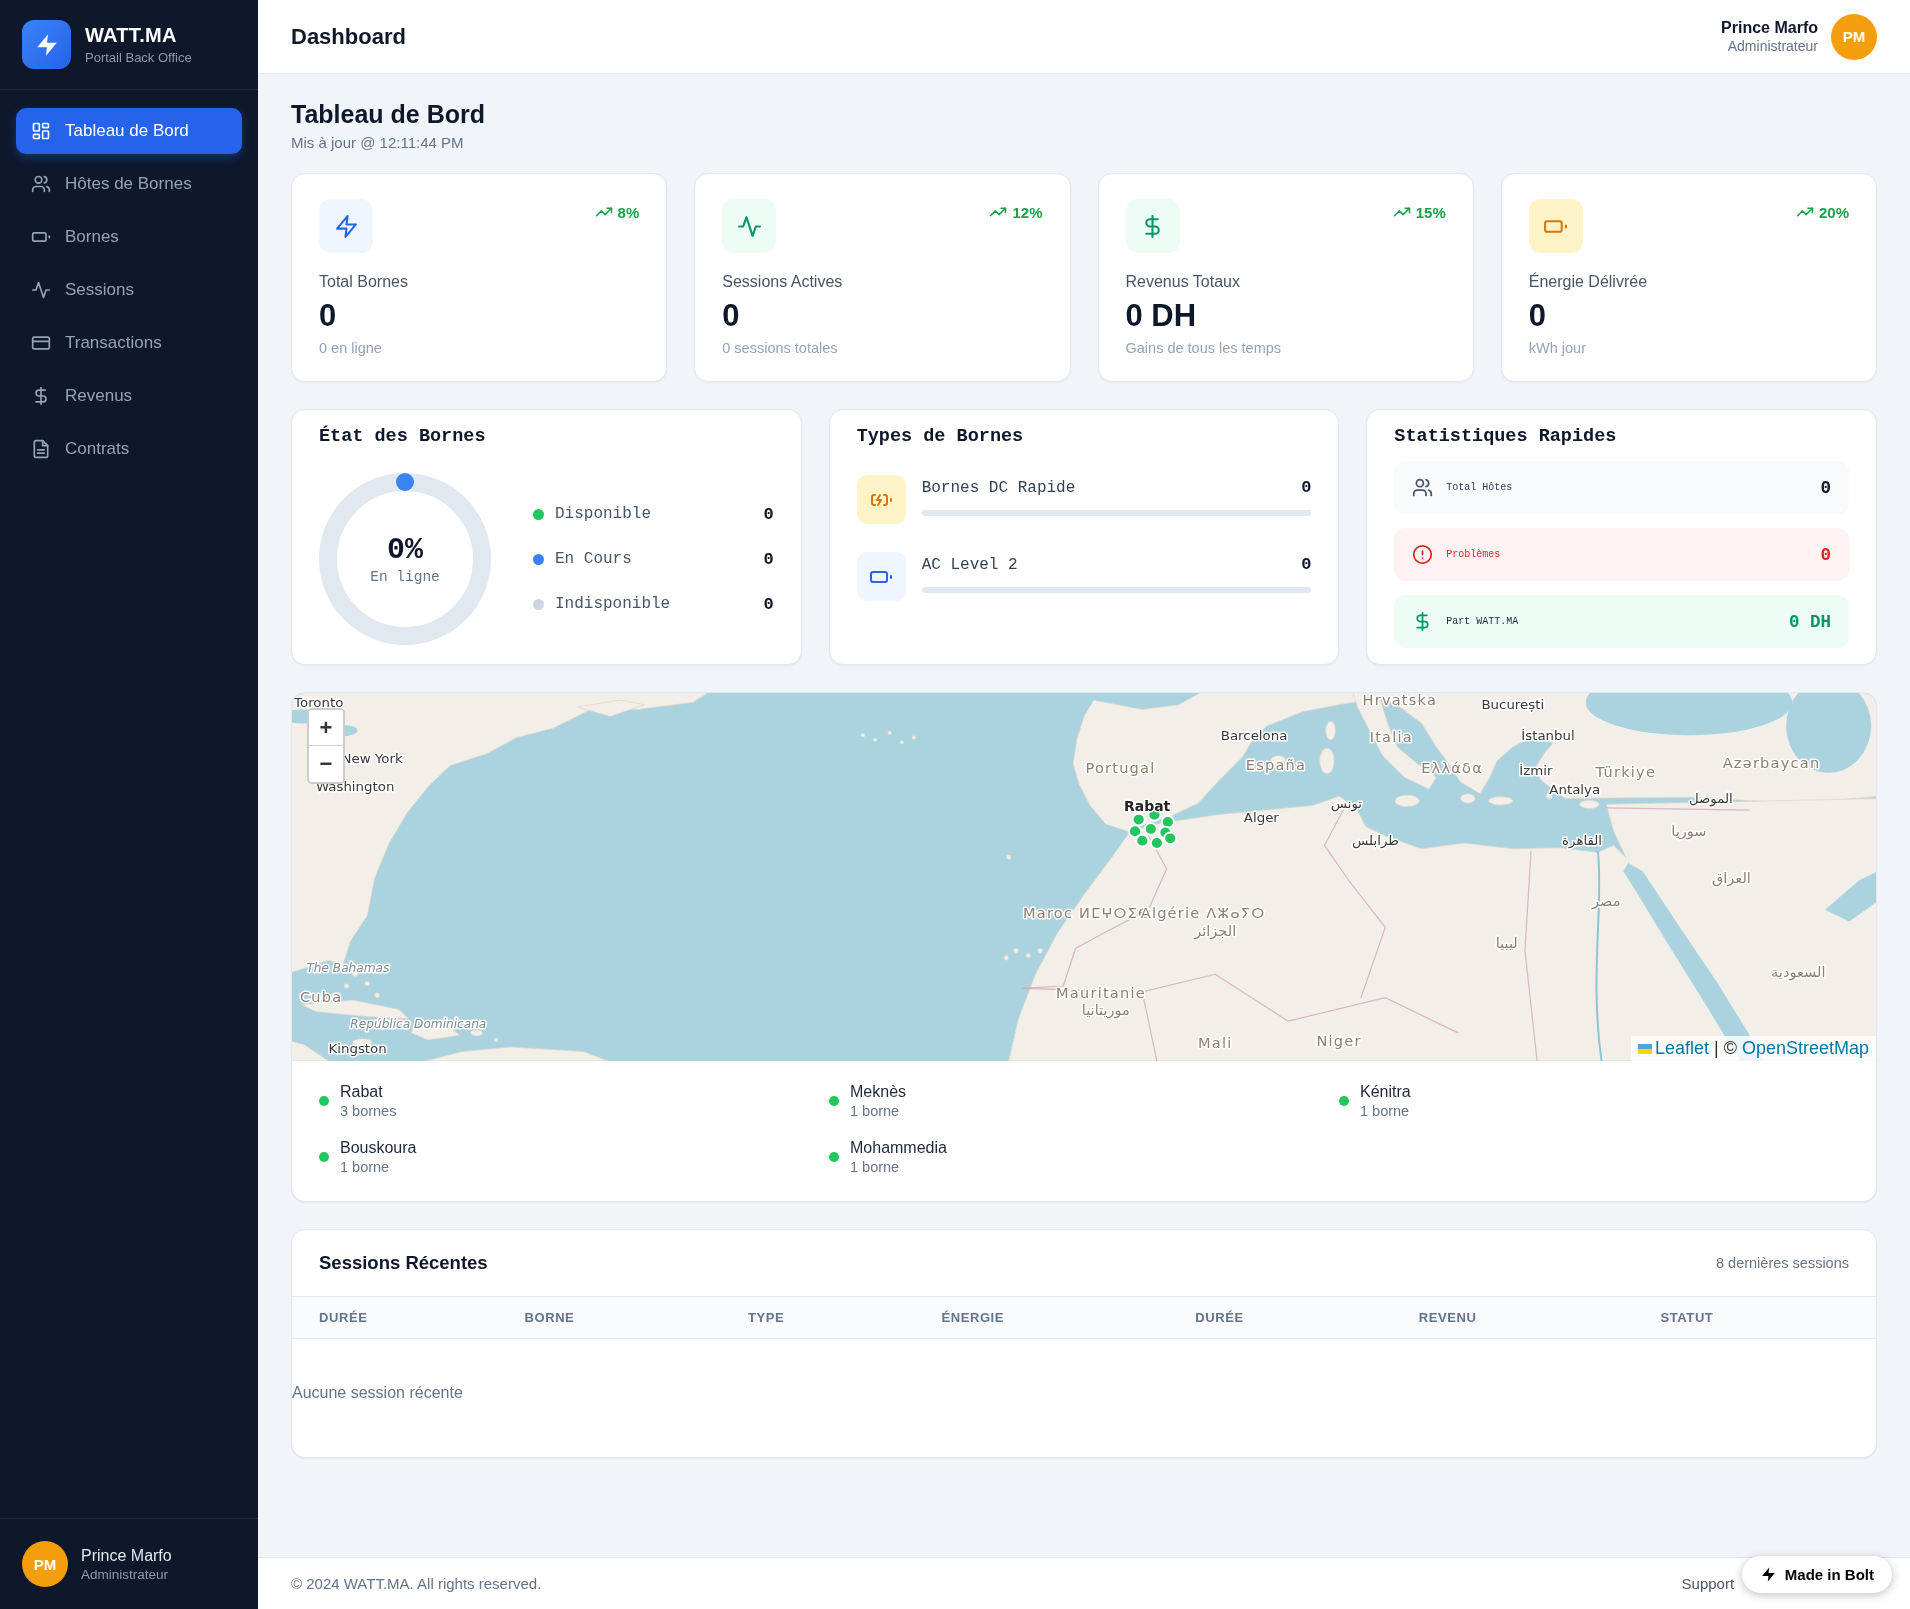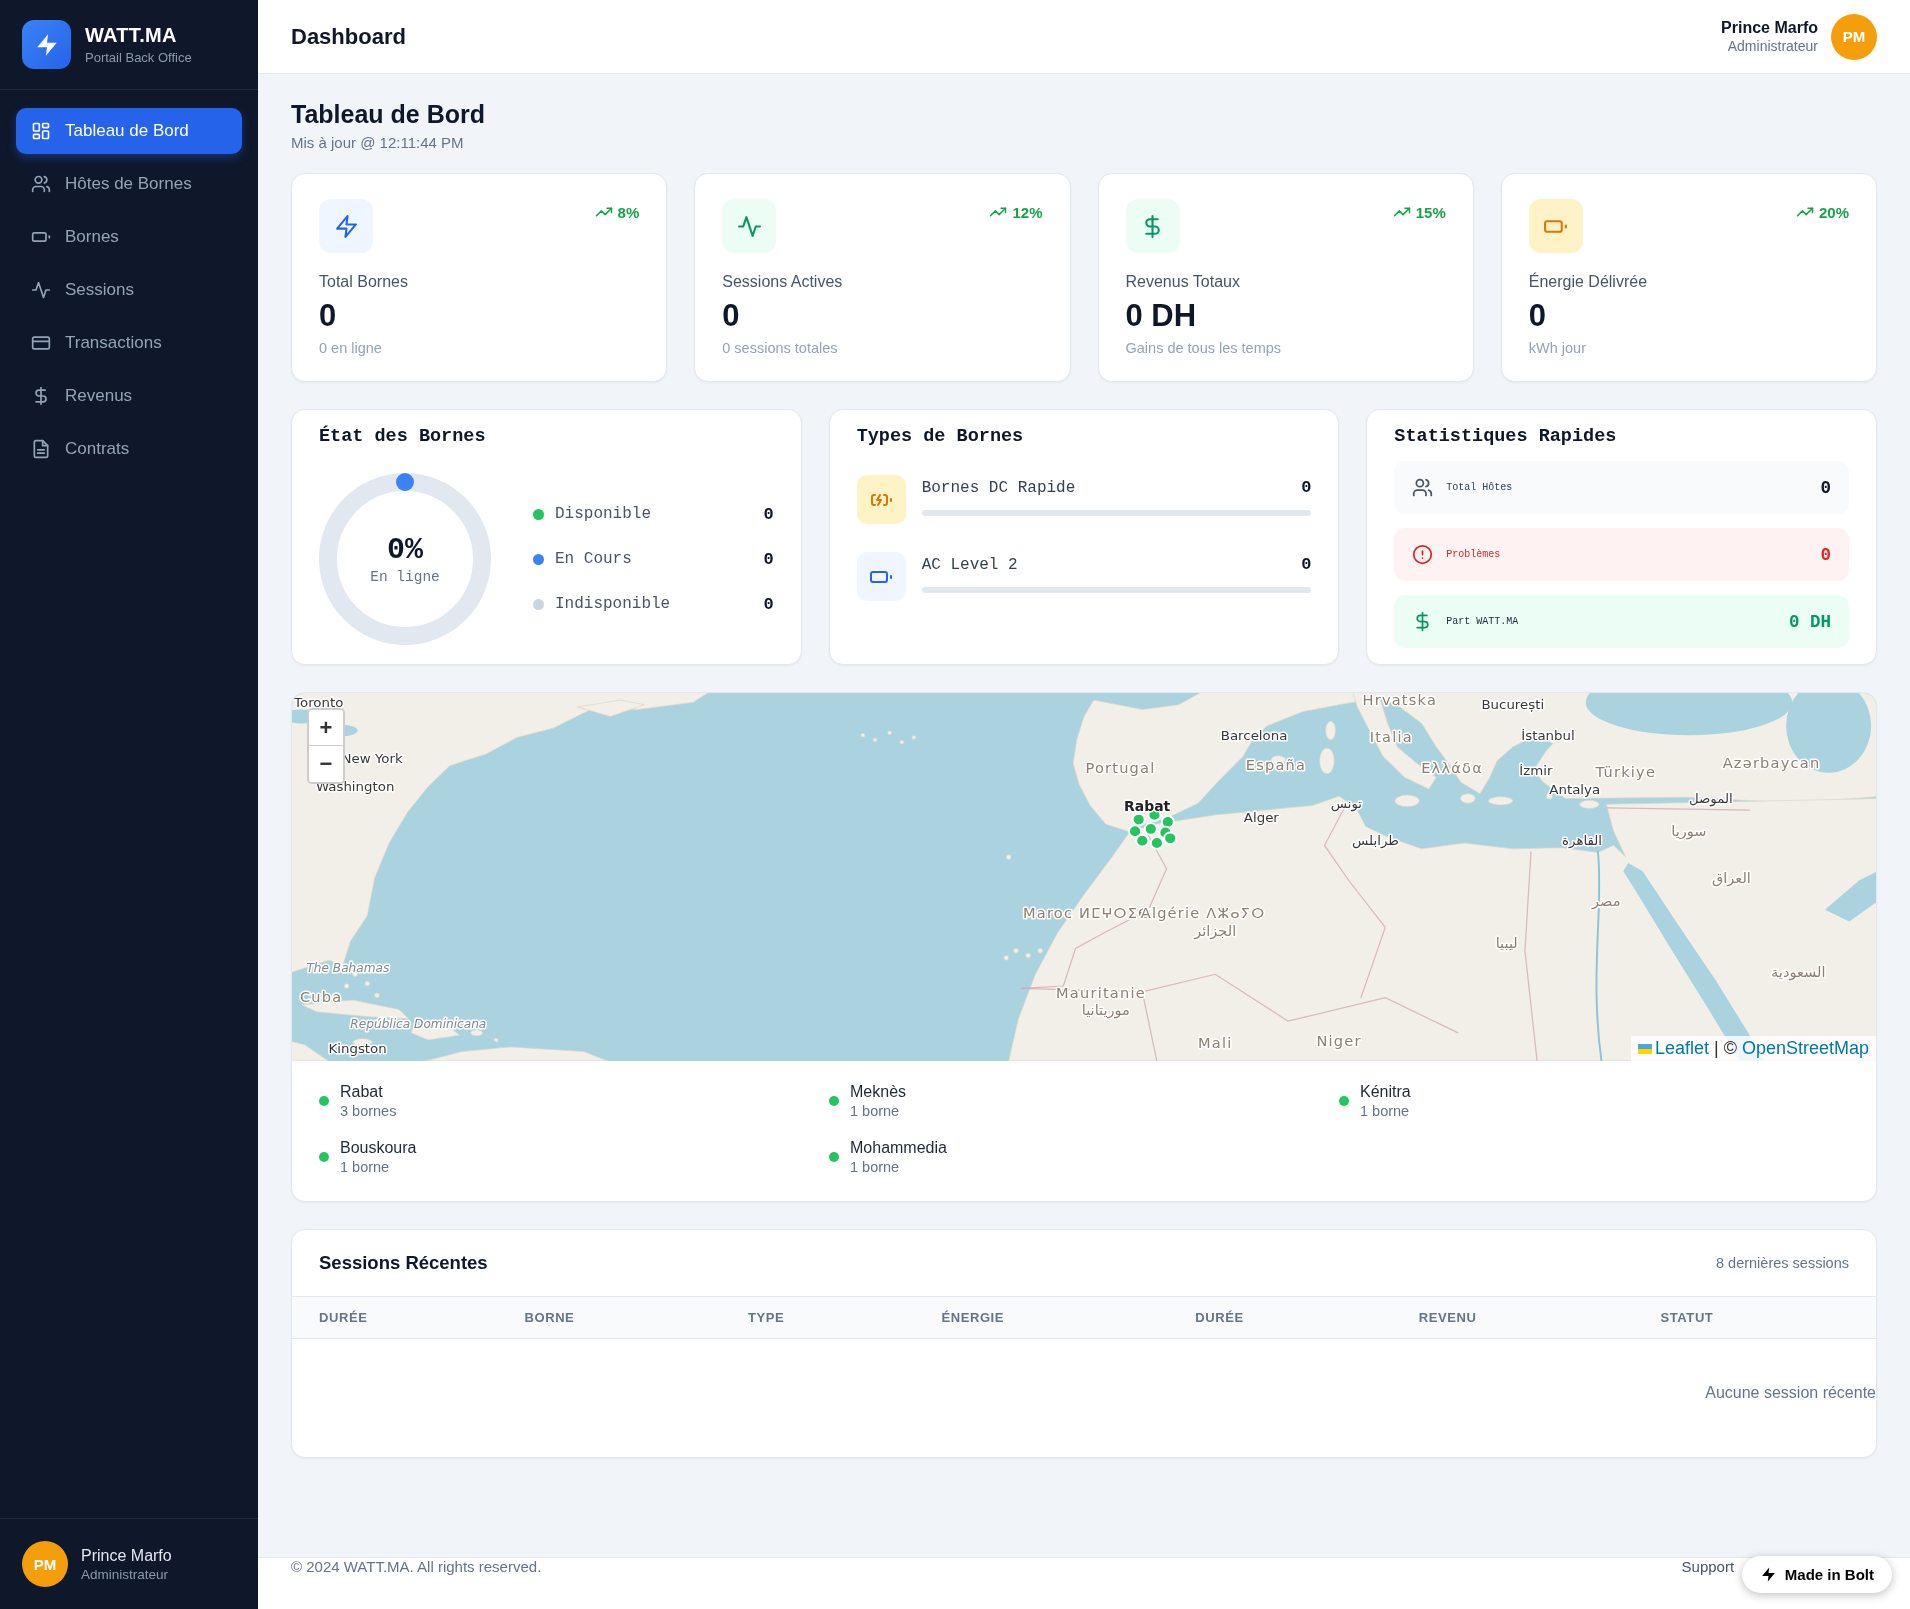--- a/index.html
+++ b/index.html
@@ -120,24 +120,24 @@
   .city-dot { width:10px; height:10px; border-radius:50%; background:#22c55e; flex-shrink:0; }
   .city-name { font-size:16px; color:#1e293b; }
   .city-count { font-size:14.5px; color:#64748b; margin-top:2px; }
 
   
   .sessions-card { margin-top:27px; overflow:hidden; }
   .sessions-head { display:flex; justify-content:space-between; align-items:center; padding:22px 27px; }
   .sessions-sub { font-size:14.5px; color:#64748b; }
   .thead { display:grid; grid-template-columns:170fr 185fr 160fr 210fr 185fr 200fr 156fr; background:#f8fafc; border-top:1px solid #e2e8f0; border-bottom:1px solid #e2e8f0; padding:13px 27px; }
   .th { font-size:13px; font-weight:bold; color:#64748b; letter-spacing:.6px; }
-  .empty-state { padding:45px 0 55px; text-align:right; font-size:16px; color:#64748b; }
+  .empty-state { padding:45px 0 55px; text-align:left; font-size:16px; color:#64748b; }
 
   
-  .footer { height:52px; background:#fff; border-top:1px solid #e2e8f0; display:flex; align-items:flex-start; justify-content:space-between; padding:0 33px; flex-shrink:0; }
+  .footer { height:52px; background:#fff; border-top:1px solid #e2e8f0; display:flex; align-items:center; justify-content:space-between; padding:0 33px; flex-shrink:0; }
   .footer-copy { font-size:15px; color:#64748b; }
   .footer-links { display:flex; gap:42px; }
   .footer-link { font-size:15px; color:#475569; text-decoration:none; cursor:pointer; }
 
   .bolt-badge { position:fixed; right:18px; bottom:16px; background:#fff; border-radius:999px; box-shadow:0 2px 10px rgba(0,0,0,.25); display:flex; align-items:center; gap:8px; padding:10px 18px; z-index:50; }
   .bolt-badge svg { width:17px; height:17px; }
   .bolt-badge span { font-size:15px; font-weight:bold; color:#000; }
 </style>
 </head>
 <body>

